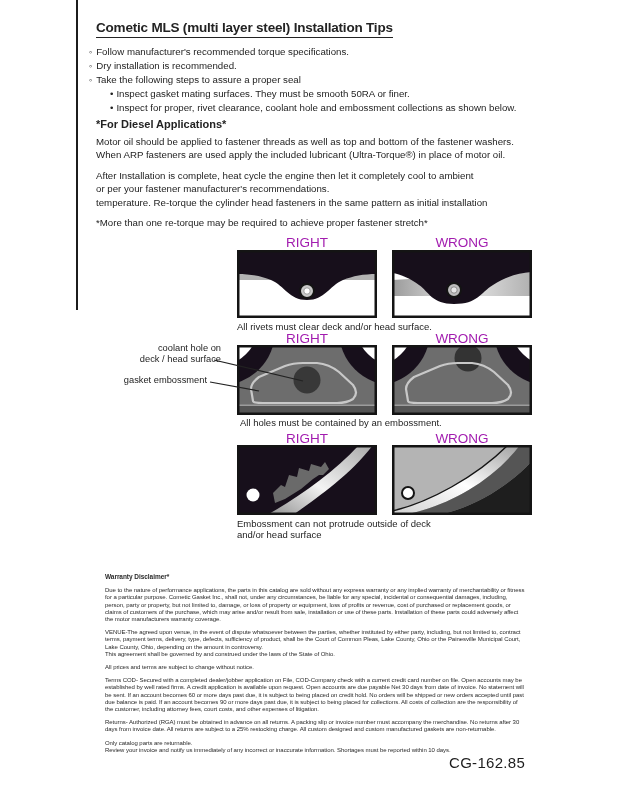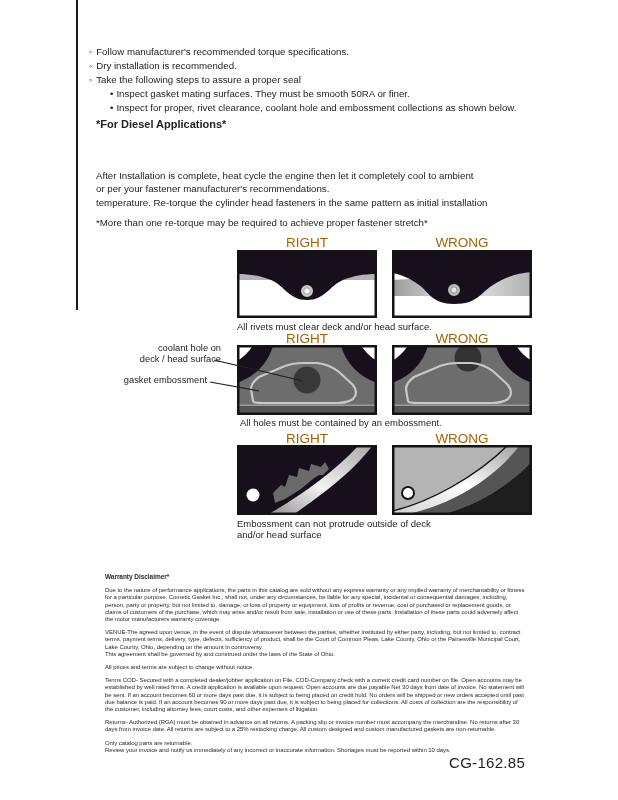--- a/index.html
+++ b/index.html
@@ -15,21 +15,21 @@
   .bullet.lvl1::before{content:"◦";margin-right:4px;font-size:9px;}
   .bullet.lvl2{padding-left:21px;}
   .bullet.lvl2::before{content:"•";margin-right:3px;}
 
   .diesel-heading{position:absolute;left:96px;top:118px;font-size:11px;font-weight:bold;}
   .para{position:absolute;left:96px;font-size:9.7px;line-height:13.4px;white-space:nowrap;}
   #diesel-p1{top:135px;}
   #diesel-p2{top:169px;}
   #diesel-p3{top:216px;}
 
-  .fig-label{position:absolute;width:140px;text-align:center;font-size:13.5px;color:#a16207;}
+  .fig-label{position:absolute;width:140px;text-align:center;font-size:13.5px;color:#a21caf;}
   .fig-box{position:absolute;width:140px;height:70px;}
   .fig-box svg{display:block;}
   .fig-caption{position:absolute;font-size:9.5px;color:#1d1d1d;white-space:nowrap;}
 
   .side-label{position:absolute;font-size:9.3px;line-height:11px;text-align:right;color:#1d1d1d;}
   #leader-overlay{position:absolute;left:0;top:0;pointer-events:none;}
 
   .legal{position:absolute;left:105px;top:573px;width:420px;font-size:6px;line-height:7.2px;
          color:#2a2a2a;letter-spacing:-0.05px;}
   .legal .lg-head{font-size:6.5px;font-weight:bold;margin-bottom:7px;}
@@ -39,30 +39,35 @@
 
   .footer-code{position:absolute;left:449px;top:754px;font-size:15px;color:#1d1d1d;letter-spacing:0.3px;}
 </style>
 </head>
 <body>
 
 <div id="page">
 
   <div class="scan-edge"></div>
 
+  <div class="doc-title">Cometic MLS (multi layer steel) Installation Tips</div>
 
   <div class="bullets">
     <div class="bullet lvl1">Follow manufacturer's recommended torque specifications.</div>
     <div class="bullet lvl1">Dry installation is recommended.</div>
     <div class="bullet lvl1">Take the following steps to assure a proper seal</div>
     <div class="bullet lvl2">Inspect gasket mating surfaces.  They must be smooth 50RA or finer.</div>
     <div class="bullet lvl2">Inspect for proper, rivet clearance, coolant hole and embossment collections as shown below.</div>
   </div>
 
   <div class="diesel-heading">*For Diesel Applications*</div>
+  <div class="para" id="diesel-p1">
+    <div>Motor oil should be applied to fastener threads as well as top and bottom of the fastener washers.</div>
+    <div>When ARP fasteners are used apply the included lubricant (Ultra-Torque®) in place of motor oil.</div>
+  </div>
   <div class="para" id="diesel-p2">
     <div>After Installation is complete, heat cycle the engine then let it completely cool to ambient</div>
     <div>or per your fastener manufacturer's recommendations.</div>
     <div>temperature. Re-torque the cylinder head fasteners in the same pattern as initial installation</div>
   </div>
   <div class="para" id="diesel-p3">*More than one re-torque may be required to achieve proper fastener stretch*</div>
 
   <svg width="0" height="0" style="position:absolute">
     <defs>
       <linearGradient id="gradSilverH" x1="0" y1="0" x2="1" y2="0">

